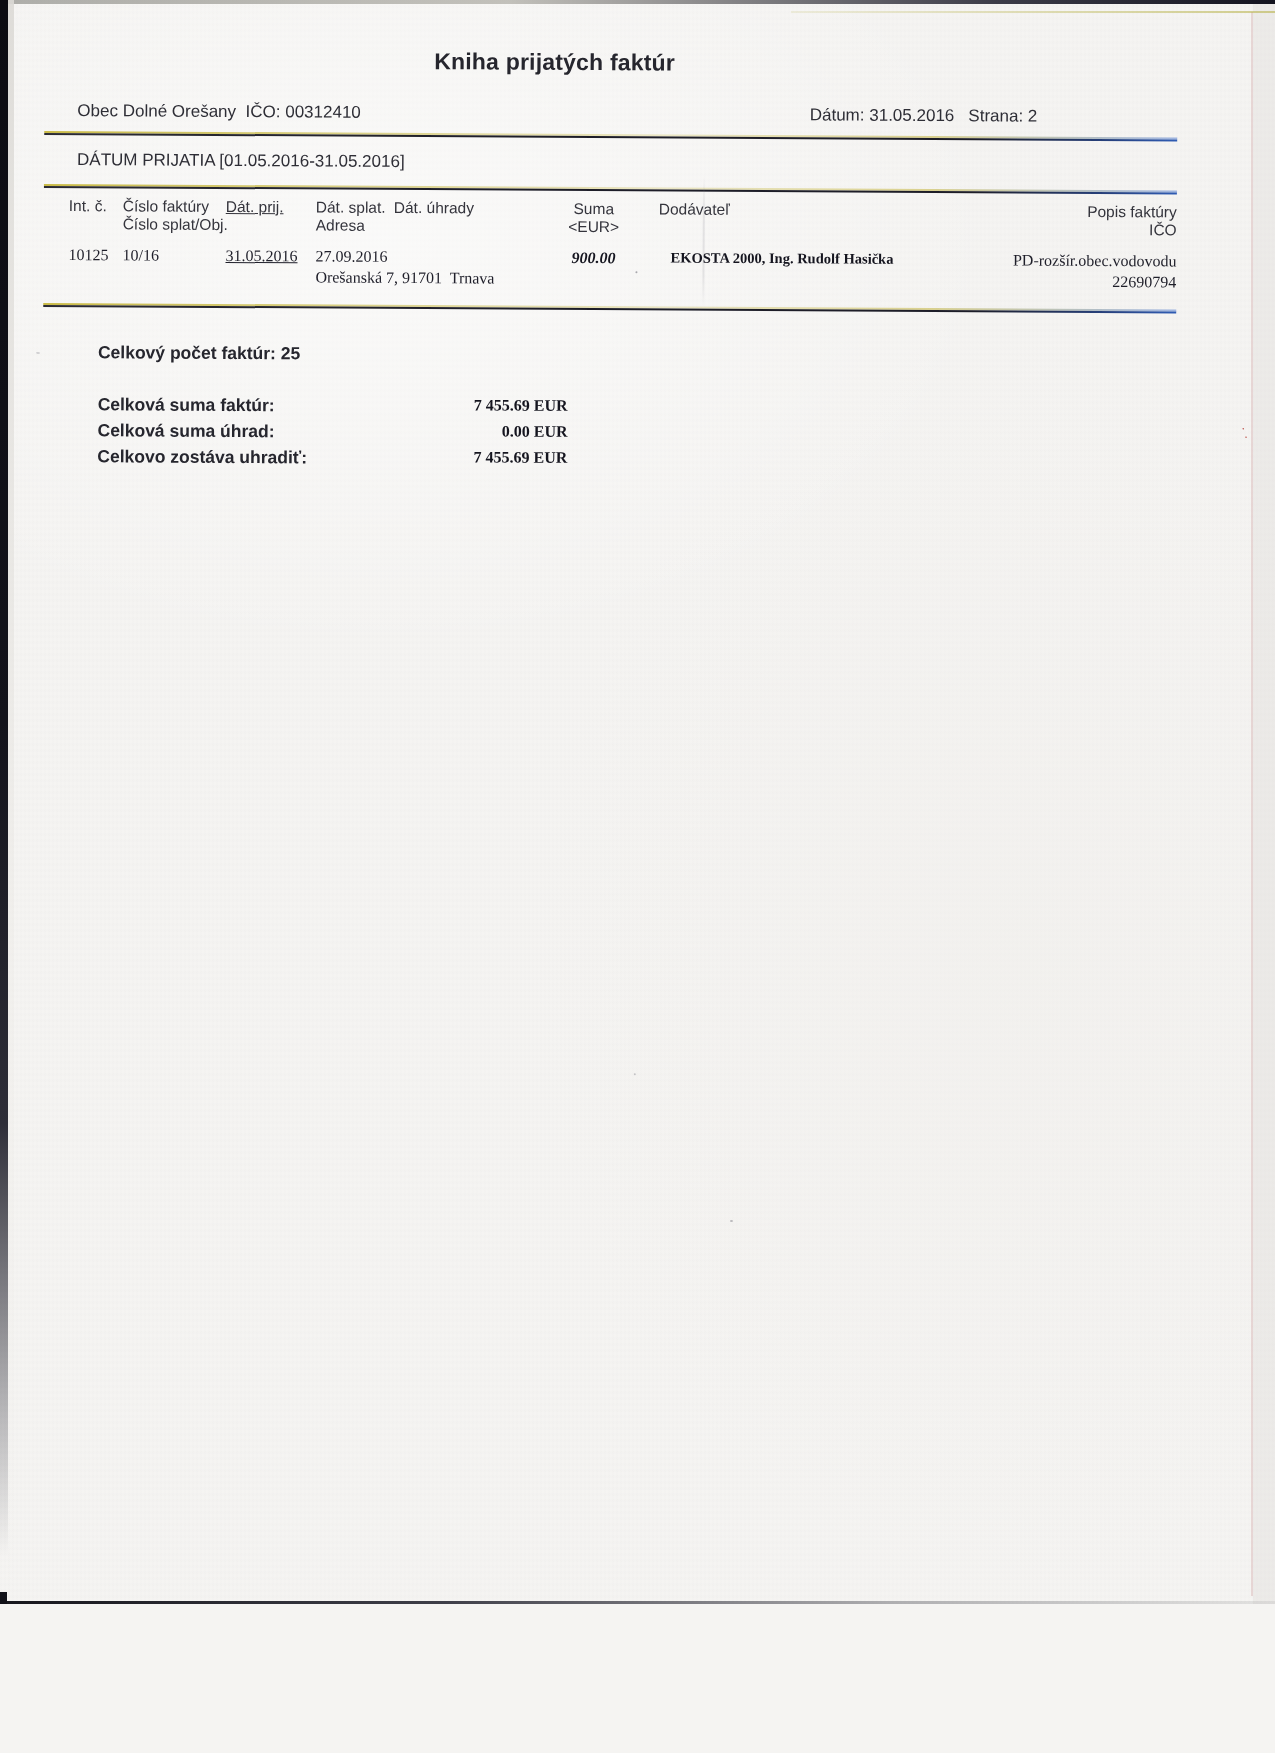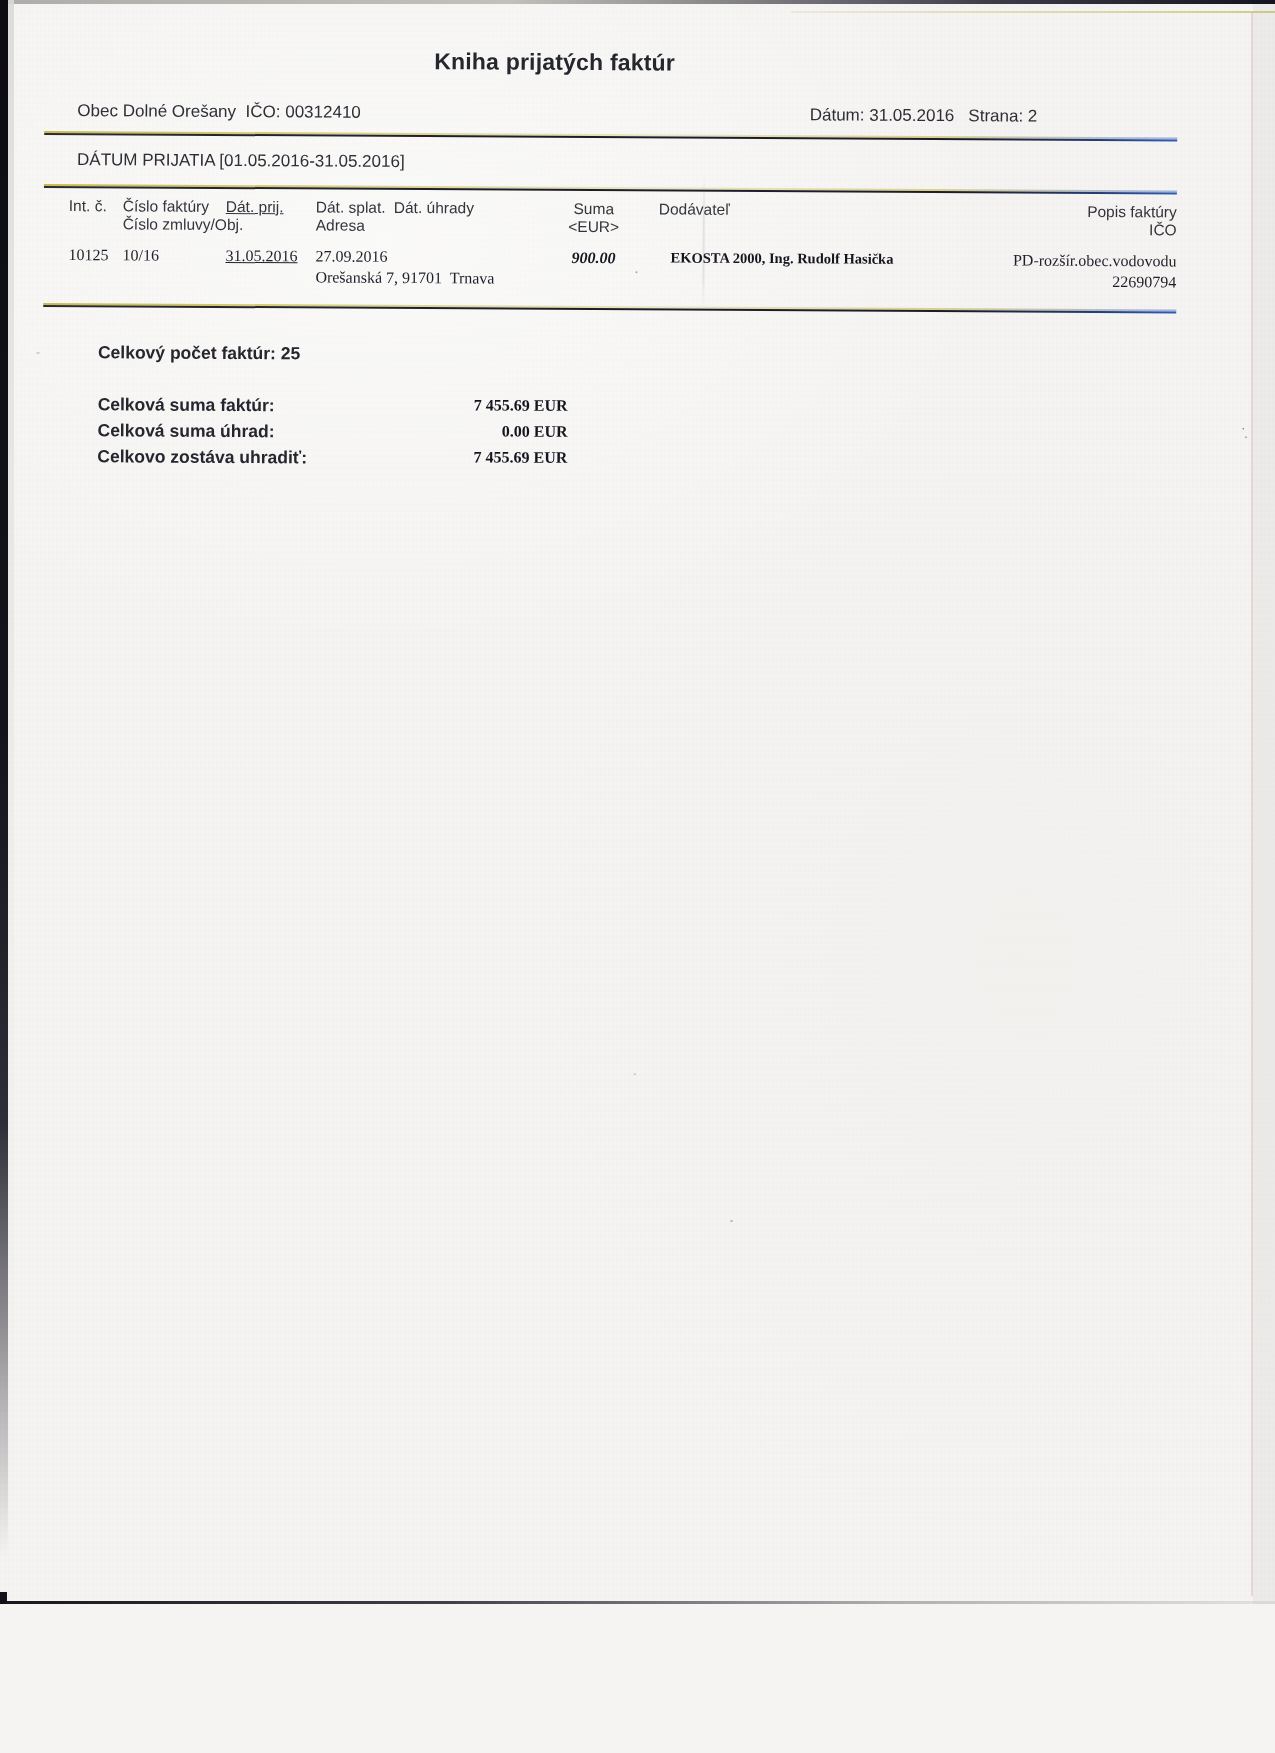--- a/index.html
+++ b/index.html
@@ -164,21 +164,21 @@
 
     <div class="abs th h-row1 col-int">Int. č.</div>
     <div class="abs th h-row1 col-inv">Číslo faktúry</div>
     <div class="abs th h-row1 col-rec">Dát. prij.</div>
     <div class="abs th h-row1 col-due">Dát. splat.</div>
     <div class="abs th h-row1 col-paid">Dát. úhrady</div>
     <div class="abs th h-row1 col-amount">Suma</div>
     <div class="abs th h-row1 col-supplier">Dodávateľ</div>
     <div class="abs th h-row1 col-desc">Popis faktúry</div>
 
-    <div class="abs th h-row2 col-inv">Číslo zmluvy/Obj.</div>
+    <div class="abs th h-row2 col-inv">Číslo splat/Obj.</div>
     <div class="abs th h-row2 col-due">Adresa</div>
     <div class="abs th h-row2 col-amount">&lt;EUR&gt;</div>
     <div class="abs th h-row2 col-desc">IČO</div>
 
     <div class="abs serif r-row1 col-int">10125</div>
     <div class="abs serif r-row1 col-inv">10/16</div>
     <div class="abs serif r-row1 col-rec">31.05.2016</div>
     <div class="abs serif r-row1 col-due">27.09.2016</div>
     <div class="abs serif r-row1 col-amount amount-val">900.00</div>
     <div class="abs serif r-row1 supplier-val">EKOSTA 2000, Ing. Rudolf Hasička</div>

